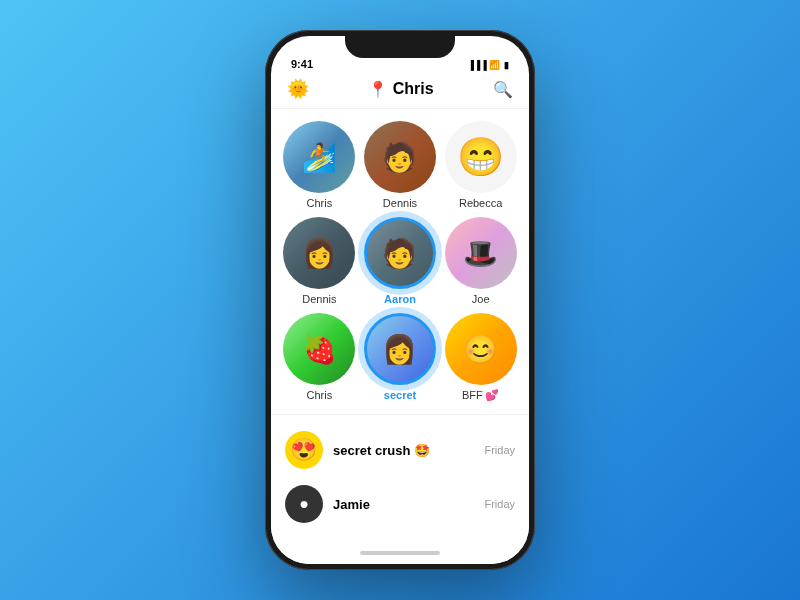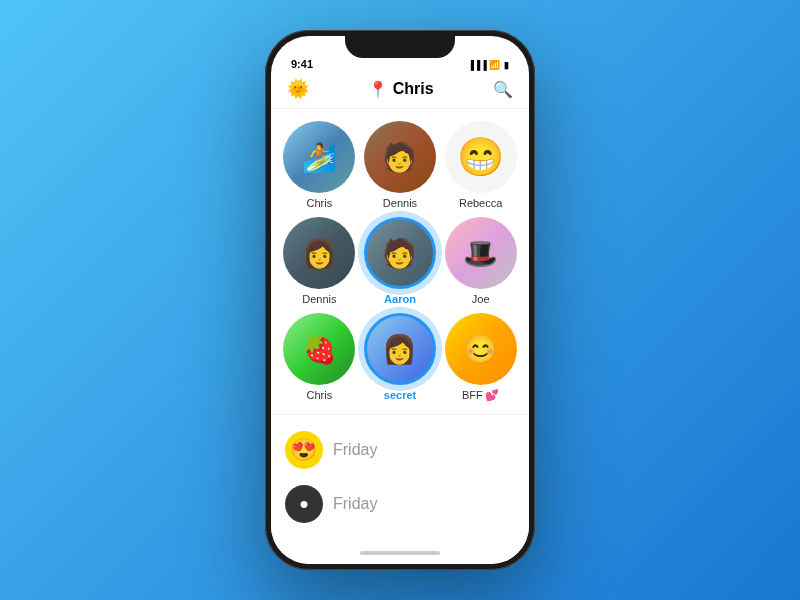--- a/index.html
+++ b/index.html
@@ -206,21 +206,21 @@
       flex: 1;
     }
 
     .message-name {
       font-size: 13px;
       font-weight: 600;
       color: #000;
     }
 
     .message-time {
-      font-size: 16px;
+      font-size: 11px;
       color: #999;
     }
 
     
     .add-friends {
       display: flex;
       align-items: center;
       justify-content: center;
       gap: 4px;
       padding: 10px;
@@ -340,26 +340,32 @@
         </div>
 
       </div>
 
       <div class="divider"></div>
 
       <div class="messages-list">
 
         <div class="message-item">
           <div class="message-avatar" style="background:#FFD700;">😍</div>
+          <div class="message-content">
+            <span class="message-name">secret crush 🤩</span>
+          </div>
           <span class="message-time">Friday</span>
         </div>
 
         <div class="message-item">
           <div class="message-avatar" style="background:#333;">
             <span style="color:#fff; font-size:16px;">●</span>
+          </div>
+          <div class="message-content">
+            <span class="message-name">Jamie</span>
           </div>
           <span class="message-time">Friday</span>
         </div>
 
       </div>
 
       <div class="add-friends">
         
       </div>
 

